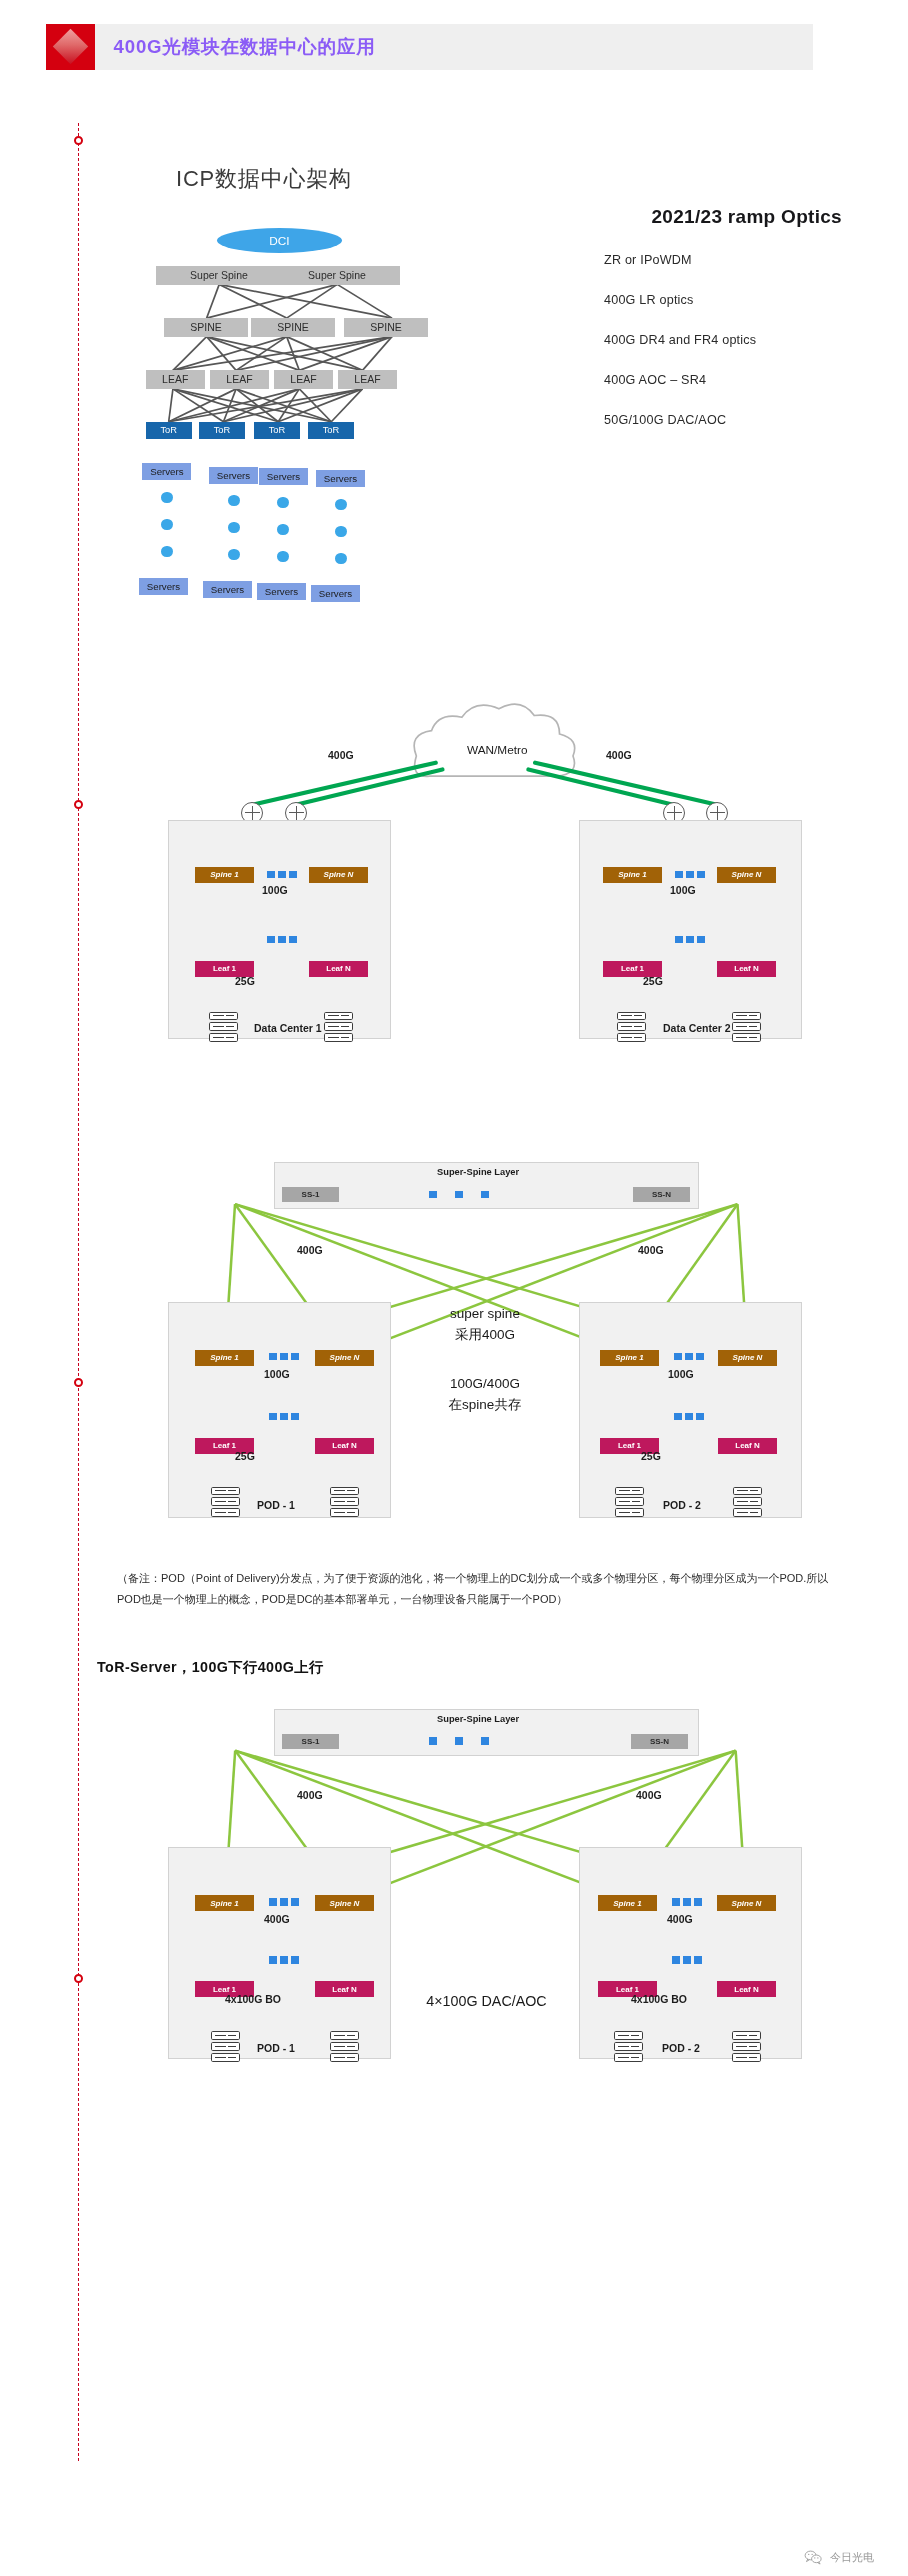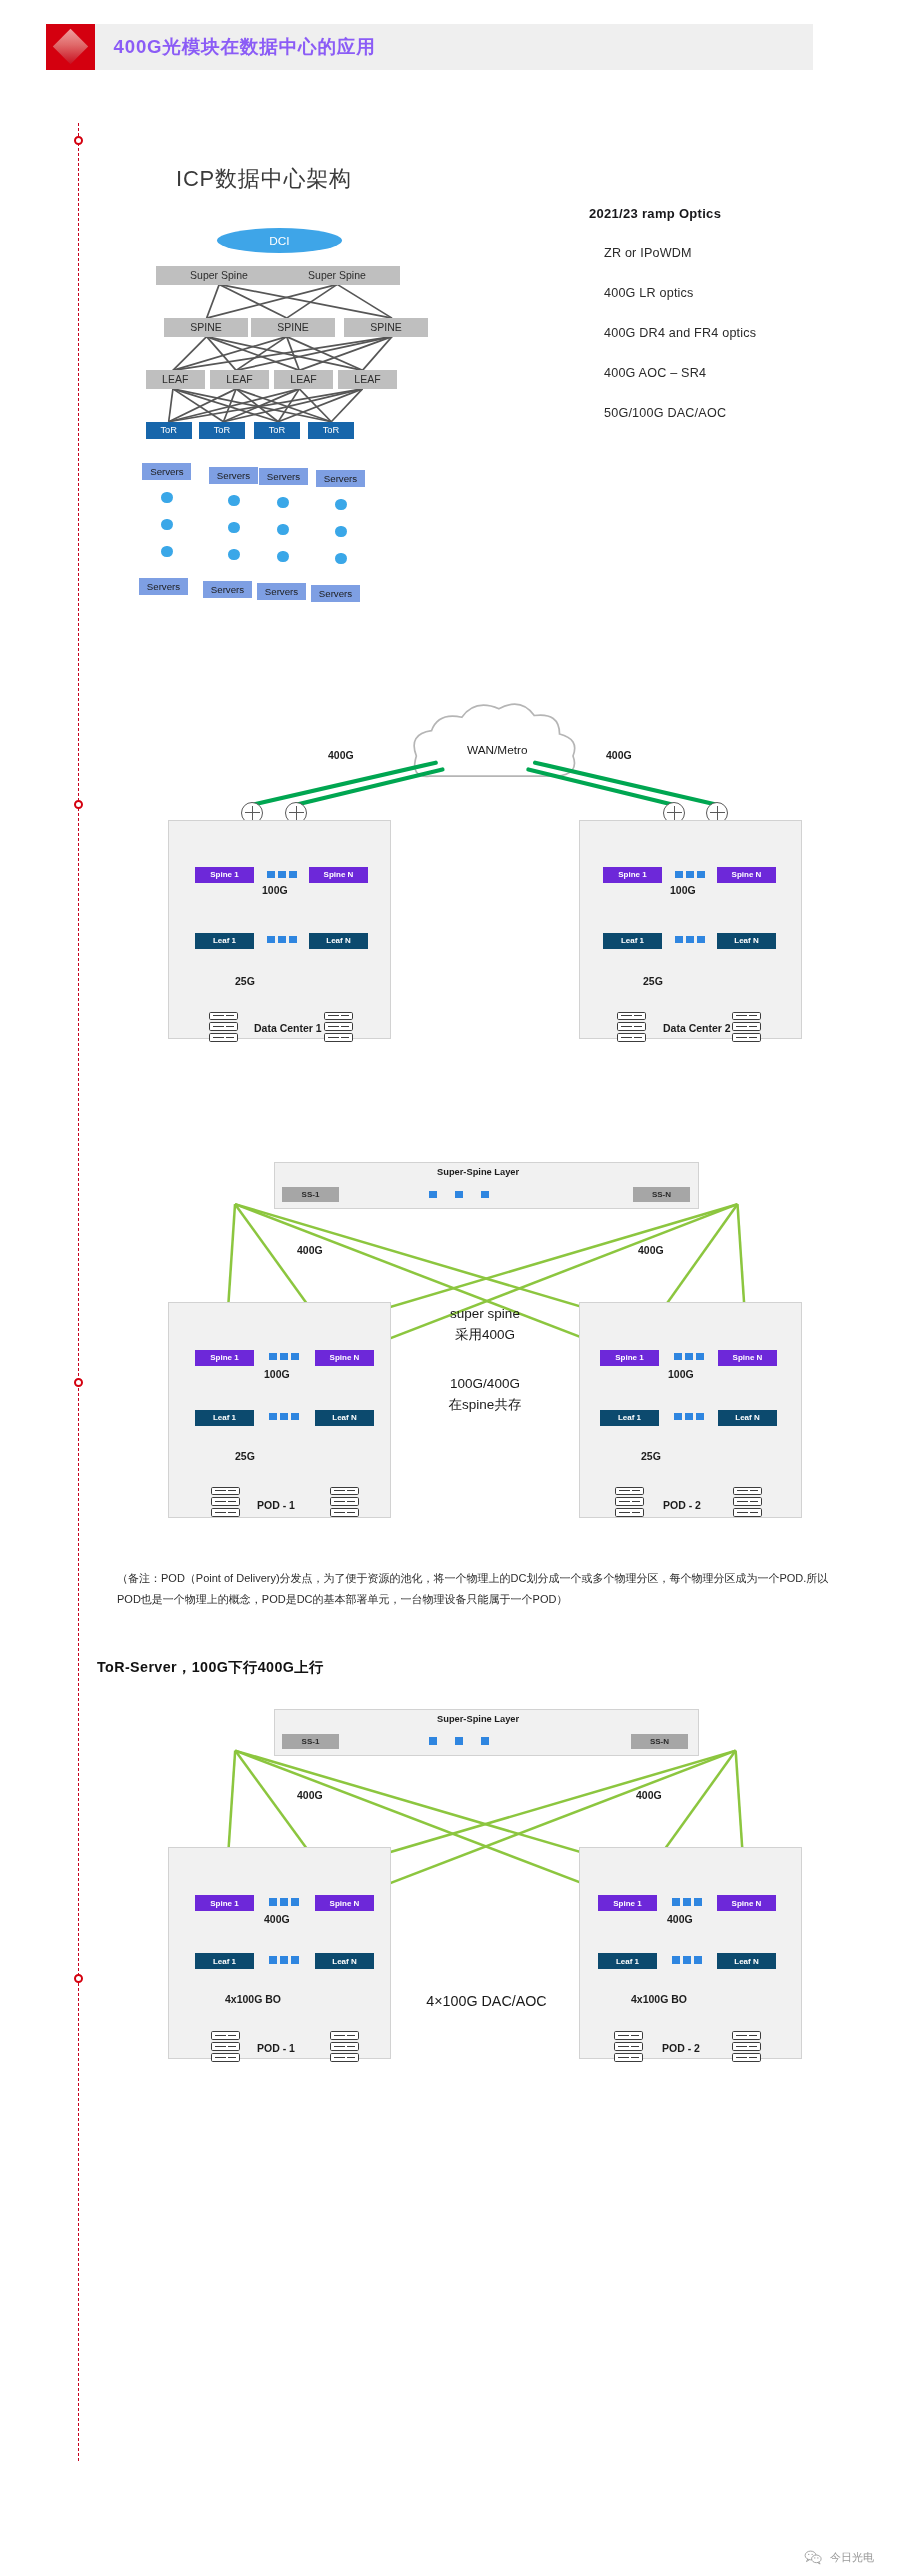--- a/index.html
+++ b/index.html
@@ -72,22 +72,23 @@
   
   .s1{position:relative;height:489px;padding:0;}
   .s1-title{
     position:absolute;left:59px;top:25px;
     font-size:22px;color:#3a3a3a;font-weight:normal;
     letter-spacing:0.8px;
   }
   .s1-diagram{position:absolute;left:22px;top:78px;width:388px;height:396px;}
   .s1-right{position:absolute;left:472px;top:67px;width:253px;}
   .s1-right h3{
-    margin:0 0 25px 0;font-size:13px;font-weight:bold;color:#17171a;
+    margin:0 0 25px 0;font-size:19px;font-weight:bold;color:#17171a;
     letter-spacing:0.3px;
+    text-align:right;
   }
   .s1-right ul{list-style:none;margin:0;padding:0 0 0 15px;}
   .s1-right li{font-size:12.6px;color:#2a2a2a;margin-bottom:26px;letter-spacing:0.2px;}
 
   
   .nodebox{
     position:absolute;
     display:flex;align-items:center;justify-content:center;
     font-size:10.5px;color:#2d2d2d;
     box-sizing:border-box;
@@ -115,22 +116,22 @@
     position:absolute;background:#f1f1f1;border:0.8px solid #d2d2d2;box-sizing:border-box;
   }
   .sslayer{
     position:absolute;background:#f1f1f1;border:0.8px solid #d2d2d2;box-sizing:border-box;
   }
   .lbl-g{position:absolute;font-size:10.5px;color:#1c1c1c;font-weight:bold;white-space:nowrap;}
   .chip{
     position:absolute;display:flex;align-items:center;justify-content:center;
     color:#fff;font-size:8px;font-weight:bold;box-sizing:border-box;white-space:nowrap;
   }
-  .c-spine{background:#6d28d9;}
-  .c-leaf{background:#0c4a6e;}
+  .c-spine{background:#a16207;font-style:italic;}
+  .c-leaf{background:#be185d;margin-top:28px;}
   .c-ss{background:#a6a6a6;color:#2b2b2b;}
   .sq3{position:absolute;display:flex;gap:3.4px;}
   .sq3 i{display:block;width:7.6px;height:7.6px;background:#2f86e0;}
   .sqbig{position:absolute;display:flex;gap:18.6px;}
   .sqbig i{display:block;width:7.6px;height:7.6px;background:#2f86e0;}
   .rackstack{position:absolute;display:flex;flex-direction:column;gap:2.5px;}
   .rack{
     width:29px;height:8.4px;border:1.2px solid #3c3c3c;border-radius:1.7px;
     background:#fff;display:flex;align-items:center;box-sizing:border-box;
   }

